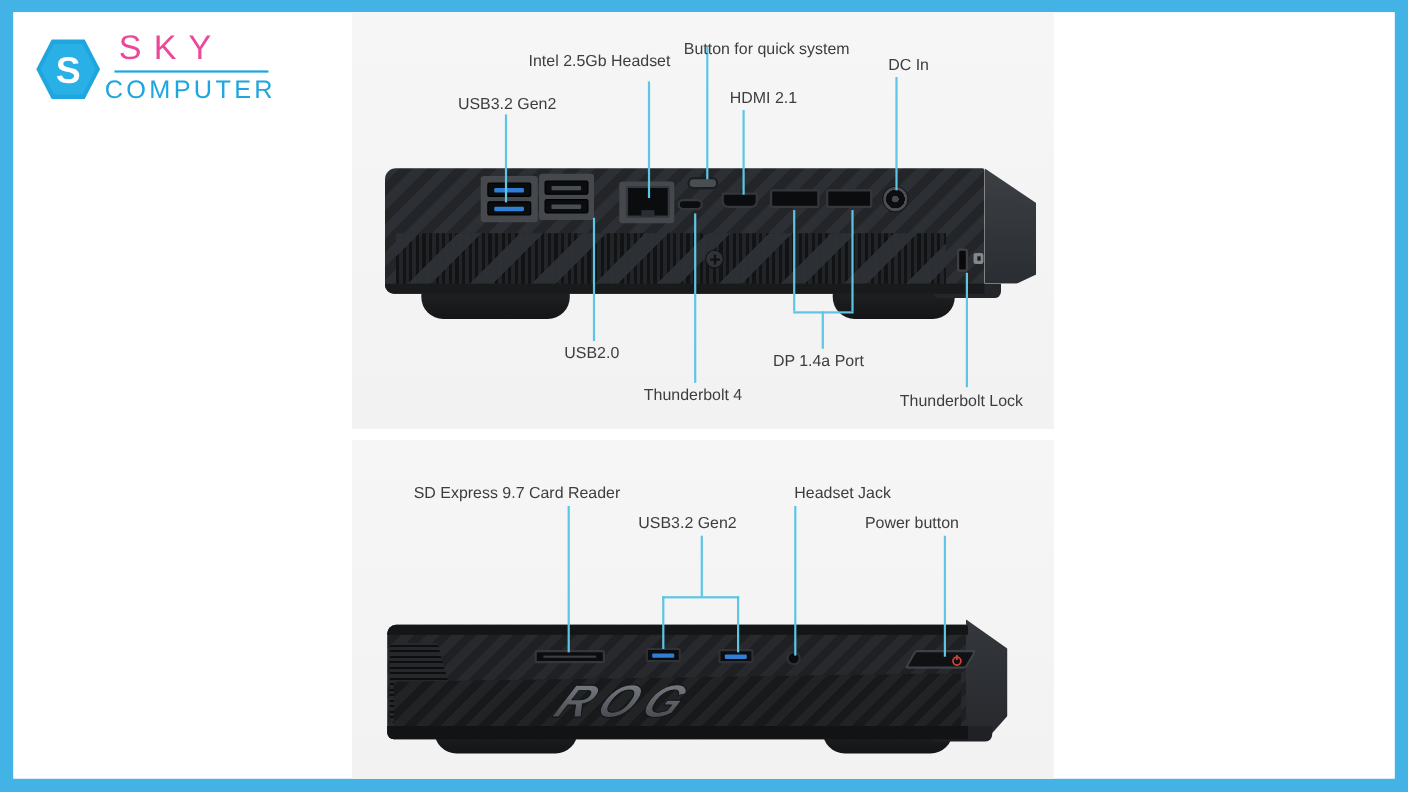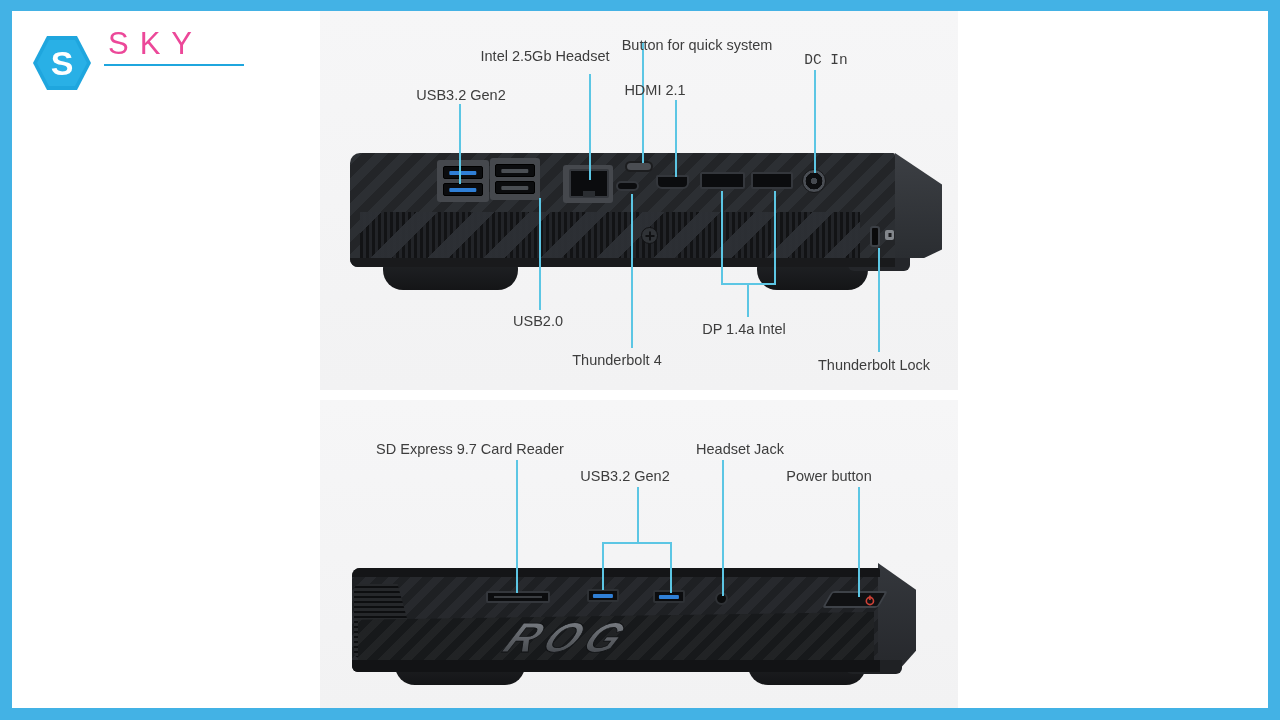--- a/index.html
+++ b/index.html
@@ -107,32 +107,33 @@
   <div class="page">
 
     <div class="logo">
       <svg class="logo-hex" width="60" height="56" viewBox="0 0 60 56">
         <polygon points="15,1 45,1 59,28 45,55 15,55 1,28" fill="#1fa6de"></polygon>
         <polygon points="17,5 43,5 55,28 43,51 17,51 5,28" fill="#29b0e6"></polygon>
         <text x="30" y="40" text-anchor="middle" font-family="Liberation Sans,sans-serif" font-size="34" font-weight="bold" fill="#ffffff">S</text>
       </svg>
       <div class="brand-top">SKY</div>
       <div class="brand-rule"></div>
+      <div class="brand-bottom">COMPUTER</div>
     </div>
 
     <div class="panel panel-top"></div>
 
     <div class="lbl" style="left:449px;top:76px;">USB3.2 Gen2</div>
     <div class="lbl" style="left:533px;top:37px;">Intel 2.5Gb Headset</div>
     <div class="lbl" style="left:685px;top:26px;">Button for quick system</div>
-    <div class="lbl" style="left:643px;top:71px;">HDMI 2.1</div>
-    <div class="lbl" style="left:814px;top:41px;font-family:Liberation Mono, monospace;">DC In</div>
+    <div class="lbl" style="left:682px;top:71px;">HDMI 2.1</div>
+    <div class="lbl" style="left:814px;top:41px;">DC In</div>
     <div class="lbl" style="left:526px;top:302px;">USB2.0</div>
-    <div class="lbl" style="left:605px;top:341px;">Thunderbolt 4</div>
-    <div class="lbl" style="left:732px;top:310px;">DP 1.4a Intel</div>
+    <div class="lbl" style="left:618px;top:341px;">Thunderbolt 4</div>
+    <div class="lbl" style="left:732px;top:310px;">DP 1.4a Port</div>
     <div class="lbl" style="left:862px;top:346px;">Thunderbolt Lock</div>
 
     <div class="lead" style="left:447px;top:93px;height:80px;"></div>
     <div class="lead" style="left:577px;top:63px;height:106px;"></div>
     <div class="lead" style="left:630px;top:31px;height:121px;"></div>
     <div class="lead" style="left:663px;top:89px;height:77px;"></div>
     <div class="lead" style="left:802px;top:59px;height:103px;"></div>
     <div class="lead" style="left:527px;top:187px;height:112px;"></div>
     <div class="lead" style="left:619px;top:183px;height:154px;"></div>
     <div class="lead" style="left:709px;top:180px;height:92px;"></div>
@@ -175,21 +176,21 @@
     <div class="port" style="left:739px;top:161px;width:42px;height:17px;"></div>
     <div class="dc" style="left:790px;top:158px;width:24px;height:24px;"></div>
     <div class="screw" style="left:629px;top:216px;width:17px;height:17px;"></div>
     <div class="kslot" style="left:858px;top:215px;width:10px;height:21px;"></div>
     <div class="kicon" style="left:873px;top:219px;width:9px;height:10px;"></div>
 
     <div class="panel panel-bottom"></div>
 
     <div class="lbl" style="left:458px;top:430px;">SD Express 9.7 Card Reader</div>
     <div class="lbl" style="left:613px;top:457px;">USB3.2 Gen2</div>
-    <div class="lbl" style="left:728px;top:430px;">Headset Jack</div>
+    <div class="lbl" style="left:754px;top:430px;">Headset Jack</div>
     <div class="lbl" style="left:817px;top:457px;">Power button</div>
 
     <div class="lead" style="left:504px;top:449px;height:133px;"></div>
     <div class="lead" style="left:625px;top:476px;height:56px;"></div>
     <div class="lead-h" style="left:590px;top:531px;width:70px;"></div>
     <div class="lead" style="left:590px;top:531px;height:48px;"></div>
     <div class="lead" style="left:658px;top:531px;height:51px;"></div>
     <div class="lead" style="left:710px;top:449px;height:136px;"></div>
     <div class="lead" style="left:846px;top:476px;height:110px;"></div>
 

